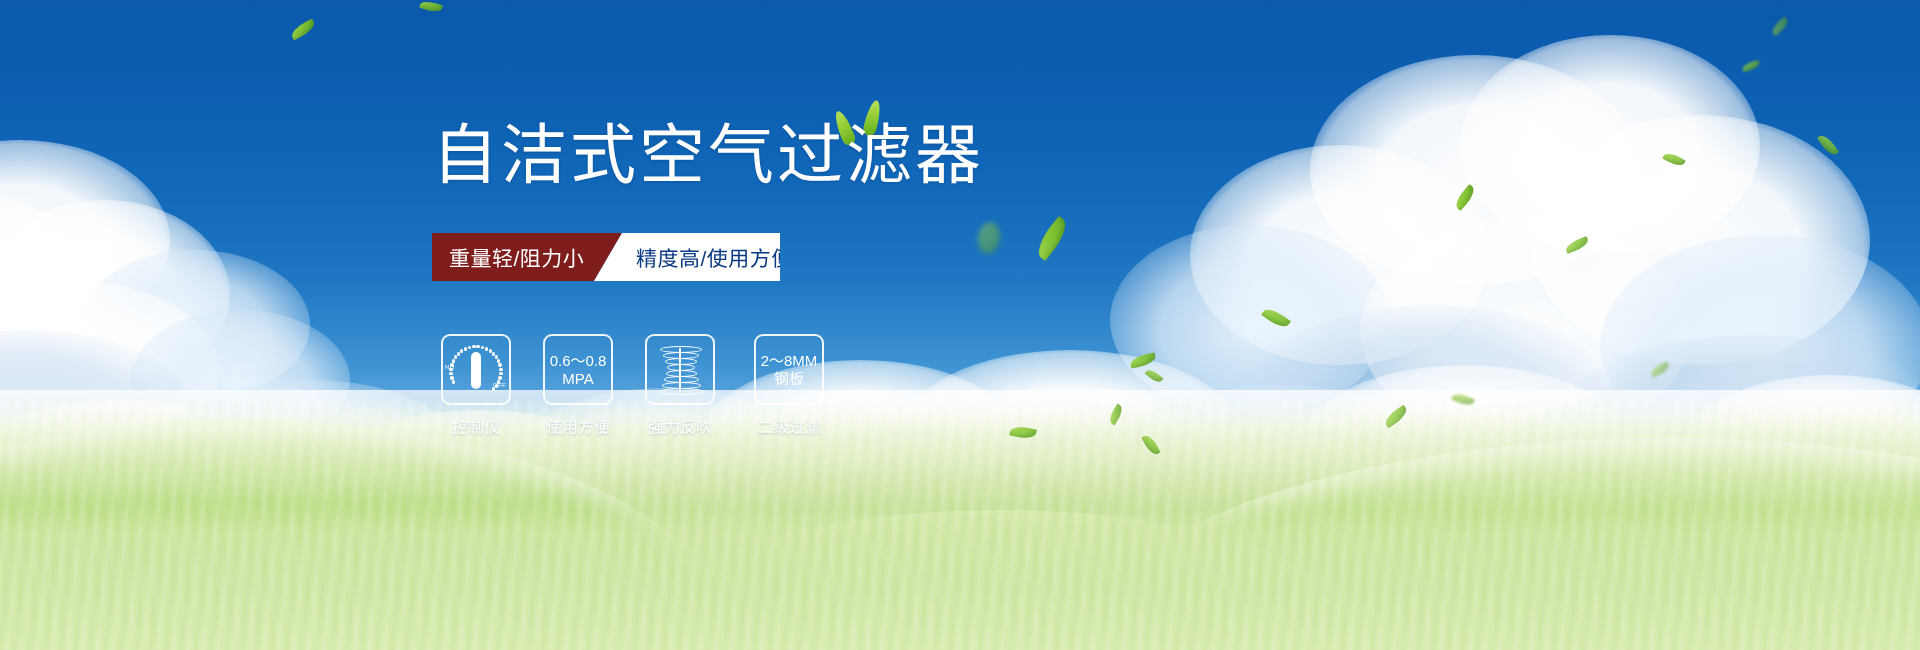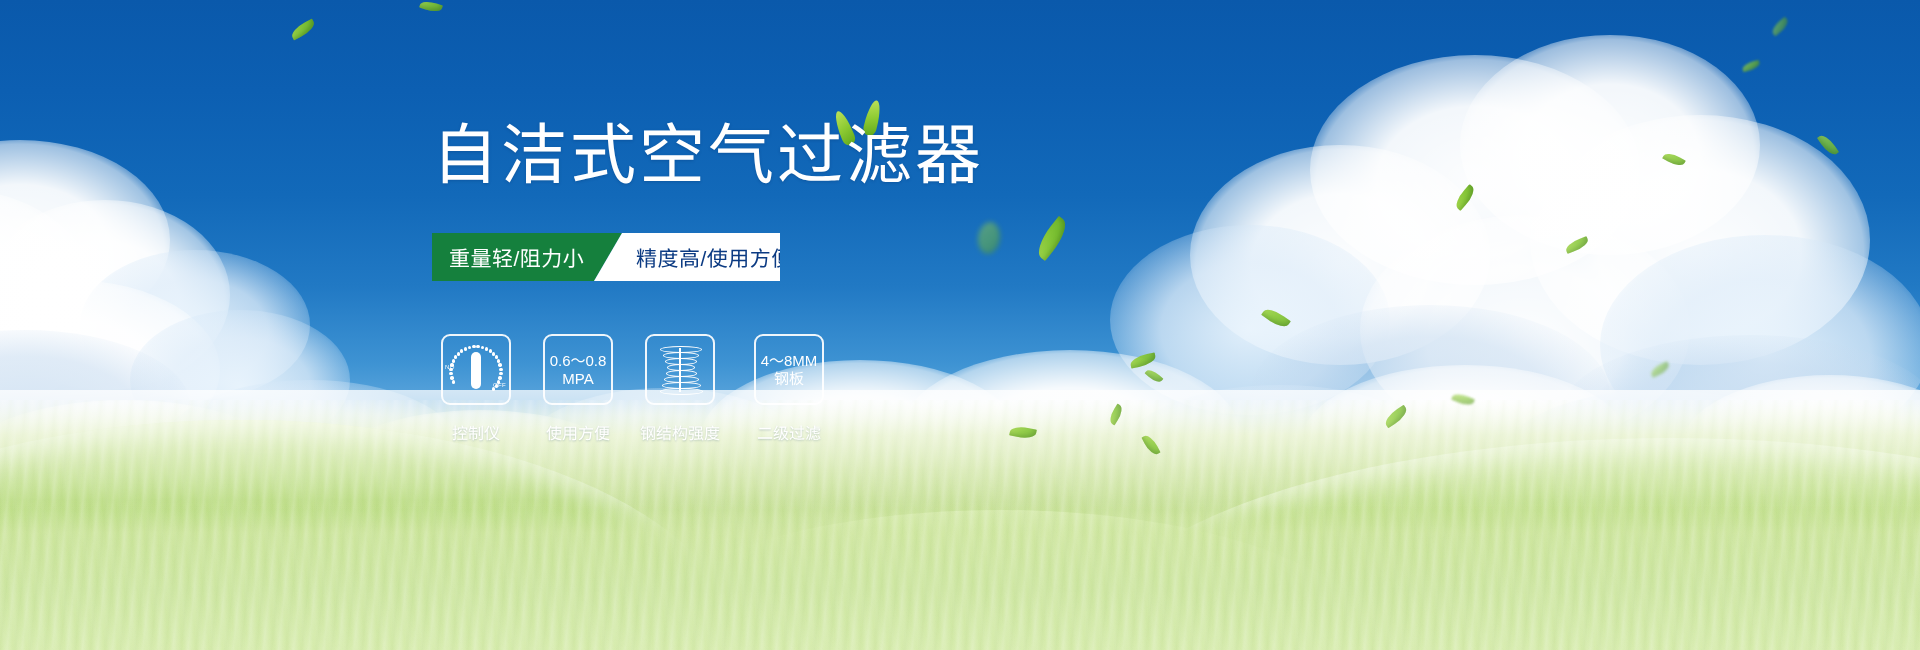--- a/index.html
+++ b/index.html
@@ -126,21 +126,21 @@
   .title-leaves i.l2{left:30px;top:8px;transform:rotate(14deg);}
 
   
   .badge{
     position:absolute;left:432px;top:229px;
     width:296px;height:48px;
     display:flex;align-items:center;
   }
   .badge-left{
     position:absolute;left:0;top:0;width:190px;height:48px;
-    background:#15803d;
+    background:#7f1d1d;
     clip-path:polygon(0 0,190px 0,162px 48px,0 48px);
     display:flex;align-items:center;
   }
   .badge-left span{
     color:#ffffff;font-size:21px;letter-spacing:.5px;
     padding-left:17px;white-space:nowrap;
   }
   .badge-right{
     position:absolute;left:162px;top:0;width:186px;height:48px;
     background:#ffffff;
@@ -165,21 +165,21 @@
     display:flex;flex-direction:column;
     align-items:center;justify-content:center;
     box-sizing:border-box;
     position:relative;
   }
   .fbox .ftxt{
     color:#fff;font-size:15px;line-height:1.18;text-align:center;
     white-space:nowrap;letter-spacing:0;
   }
   .flabel{
-    margin-top:15px;color:#fff;font-size:16px;white-space:nowrap;
+    margin-top:9px;color:#fff;font-size:16px;white-space:nowrap;
     text-shadow:0 1px 2px rgba(0,50,100,.22);
   }
 
   
   .ic-gauge{position:relative;width:60px;height:56px;}
   .ic-gauge .bar{
     position:absolute;left:50%;top:10px;margin-left:-5px;
     width:10px;height:37px;border-radius:5px;background:#fff;
   }
   .ic-gauge .dot{position:absolute;width:3.4px;height:3.4px;border-radius:50%;background:#fff;}
@@ -398,26 +398,26 @@
             <div class="ring" style="top:2px;  width:40px;margin-left:-20px;"></div>
             <div class="ring" style="top:8px;  width:34px;margin-left:-17px;"></div>
             <div class="ring" style="top:14px; width:30px;margin-left:-15px;"></div>
             <div class="ring" style="top:20px; width:26px;margin-left:-13px;"></div>
             <div class="ring" style="top:26px; width:29px;margin-left:-14.5px;"></div>
             <div class="ring" style="top:32px; width:33px;margin-left:-16.5px;"></div>
             <div class="ring" style="top:38px; width:37px;margin-left:-18.5px;"></div>
             <div class="ring" style="top:44px; width:41px;margin-left:-20.5px;"></div>
           </div>
         </div>
-        <div class="flabel">钢结构强度</div>
+        <div class="flabel">强力反吹</div>
       </div>
 
       <div class="feature" style="width:86px;">
         <div class="fbox">
-          <div class="ftxt">4～8MM</div>
+          <div class="ftxt">2～8MM</div>
           <div class="ftxt">钢板</div>
         </div>
         <div class="flabel">二级过滤</div>
       </div>
 
 
     </div>
   </div>
 </div>
 

